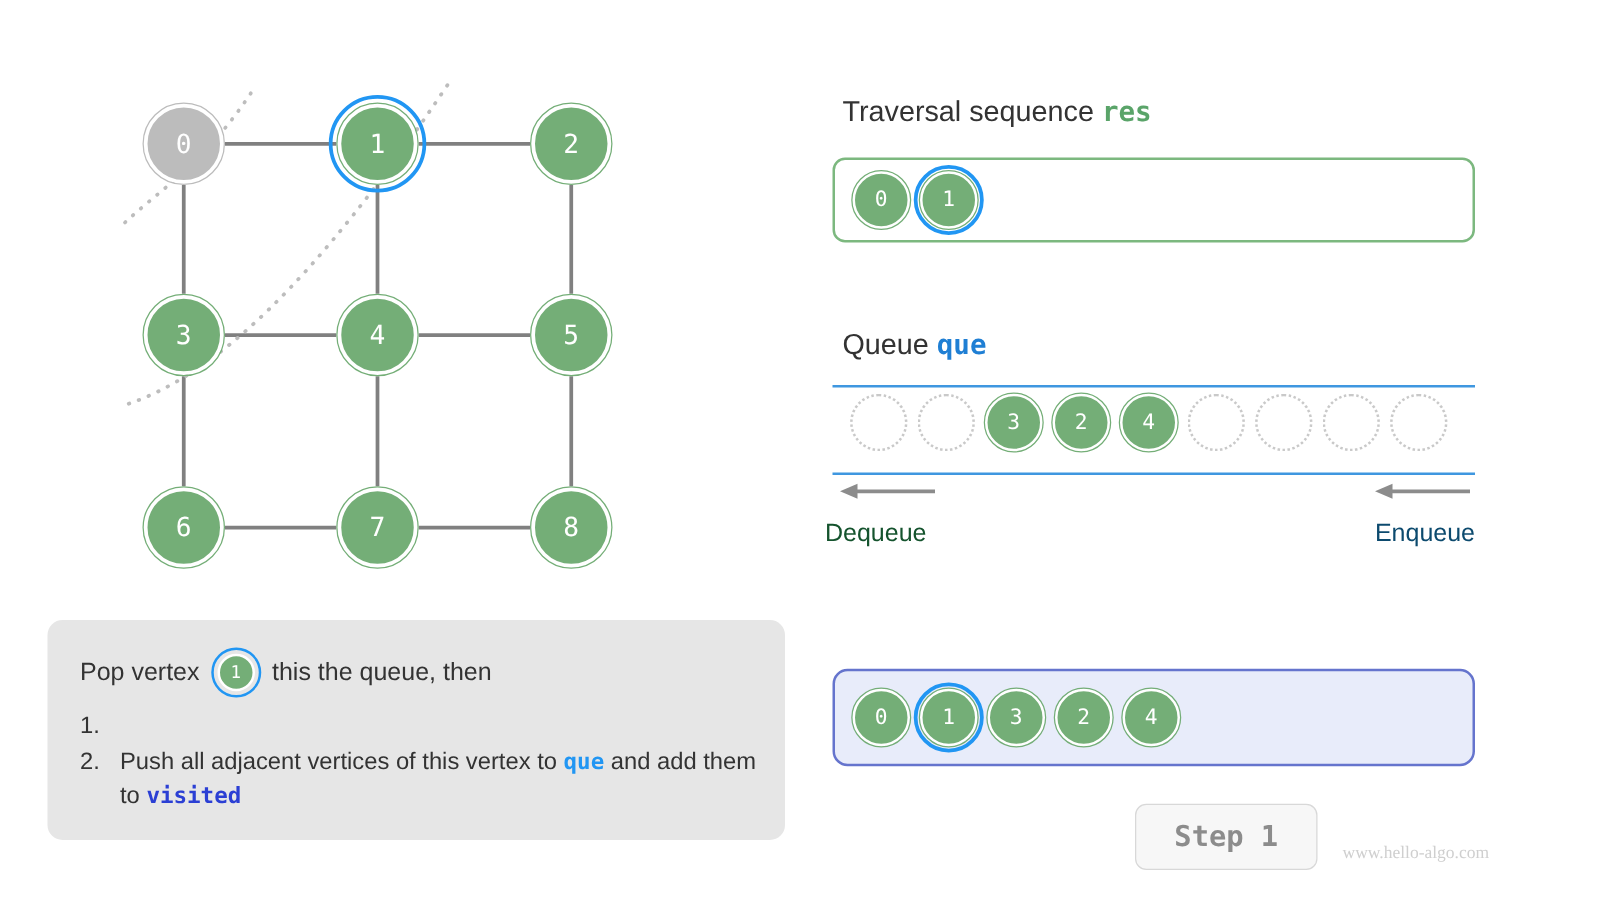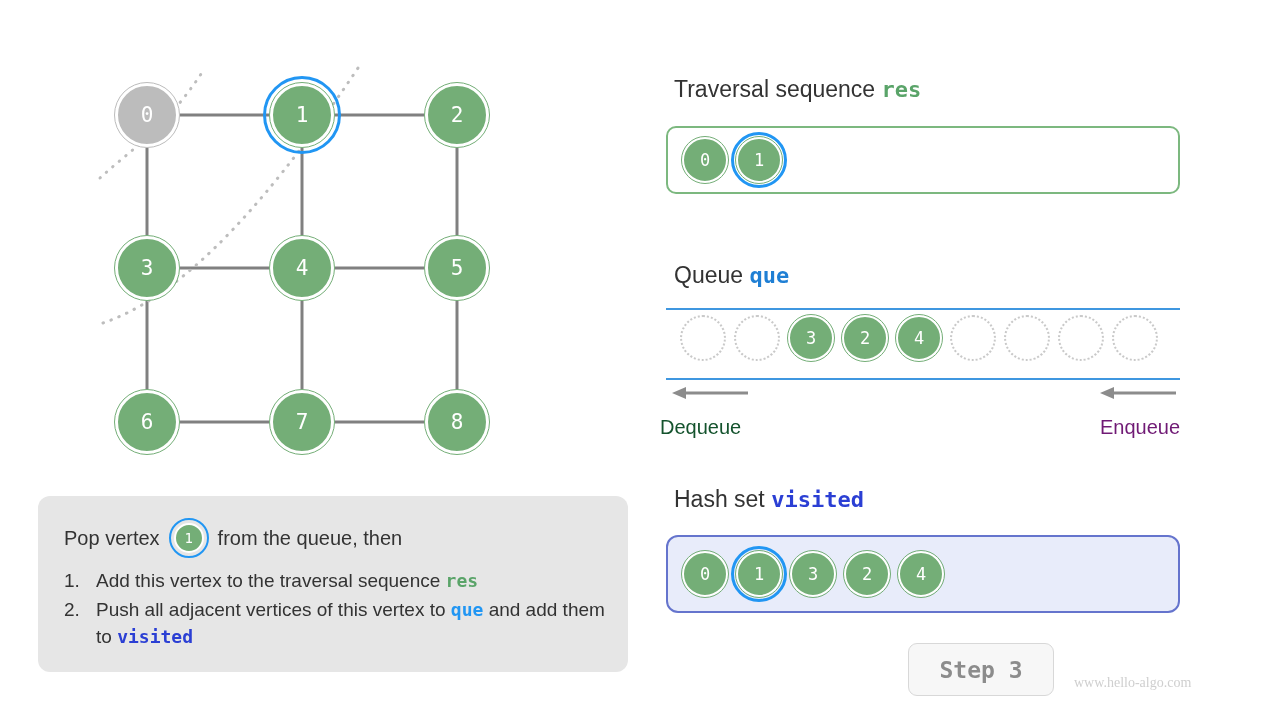--- a/index.html
+++ b/index.html
@@ -62,21 +62,21 @@
   #que-slots{position:absolute;left:14px;top:7px;display:flex;gap:8px;align-items:center;}
   .slot{width:46px;height:46px;border-radius:50%;box-sizing:border-box;
         display:flex;align-items:center;justify-content:center;
         font-family:"DejaVu Sans Mono", monospace;font-size:17px;}
   .slot-empty{border:2px dotted #c9c9c9;background:#ffffff;}
   .slot-full{background:#74ae77;border:2px solid #ffffff;outline:1px solid #74ae77;color:#ffffff;}
 
   #arrow-deq{position:absolute;left:4px;top:385px;width:80px;height:16px;}
   #arrow-enq{position:absolute;left:432px;top:385px;width:80px;height:16px;}
   #lbl-deq{position:absolute;left:-6px;top:416px;font-size:20px;color:#14532d;}
-  #lbl-enq{position:absolute;left:414px;top:416px;font-size:20px;color:#701a75;width:100px;text-align:right;}
+  #lbl-enq{position:absolute;left:414px;top:416px;font-size:20px;color:#0c4a6e;width:100px;text-align:right;}
 
   
   #hash-title{position:absolute;left:8px;top:486px;}
   #hash-box{position:absolute;left:0px;top:535px;width:514px;height:78px;
     border:2px solid #6574cd;border-radius:12px;background:#e8ecfa;box-sizing:border-box;
     display:flex;align-items:center;padding-left:14px;gap:8px;}
 
   
   .chip-wrap{position:relative;width:46px;height:46px;flex:0 0 46px;
              display:flex;align-items:center;justify-content:center;}
@@ -129,26 +129,25 @@
     </div>
 </div>
 
 <div id="caption-box">
   <div id="caption-line1">
     <span>Pop vertex</span>
     <span class="cap-chip">
       <span class="ring"></span>
       <span class="inner">1</span>
     </span>
-    <span>from the queue, then</span>
+    <span>this the queue, then</span>
   </div>
   <ol id="caption-list">
       <li>
         <span class="num">1.</span>
-        <span>Add this vertex to the traversal sequence <span class="kw-res">res</span></span>
       </li>
       <li>
         <span class="num">2.</span>
         <span>Push all adjacent vertices of this vertex to <span class="kw-que">que</span> and add them to <span class="kw-vis">visited</span></span>
       </li>
     </ol>
 </div>
 
 <div id="right-col">
 
@@ -189,38 +188,34 @@
     <line x1="78" y1="8" x2="14" y2="8" stroke="#8c8c8c" stroke-width="3"></line>
     <polygon points="2,8 16,2 16,14" fill="#8c8c8c"></polygon>
   </svg>
   <svg id="arrow-enq" viewBox="0 0 80 16">
     <line x1="78" y1="8" x2="14" y2="8" stroke="#8c8c8c" stroke-width="3"></line>
     <polygon points="2,8 16,2 16,14" fill="#8c8c8c"></polygon>
   </svg>
   <div id="lbl-deq">Dequeue</div>
   <div id="lbl-enq">Enqueue</div>
 
-  <div id="hash-title" class="sec-title">
-    <span>Hash set</span>
-    <span class="kw-vis-t">visited</span>
-  </div>
   <div id="hash-box">
       <div class="chip-wrap">
         <div class="chip">0</div>
       </div>
       <div class="chip-wrap">
         <div class="chip-ring"></div>
         <div class="chip">1</div>
       </div>
       <div class="chip-wrap">
         <div class="chip">3</div>
       </div>
       <div class="chip-wrap">
         <div class="chip">2</div>
       </div>
       <div class="chip-wrap">
         <div class="chip">4</div>
       </div>
     </div>
 </div>
 
-<div id="step-badge">Step 3</div>
+<div id="step-badge">Step 1</div>
 <div id="watermark">www.hello-algo.com</div>
 
 </body></html>

